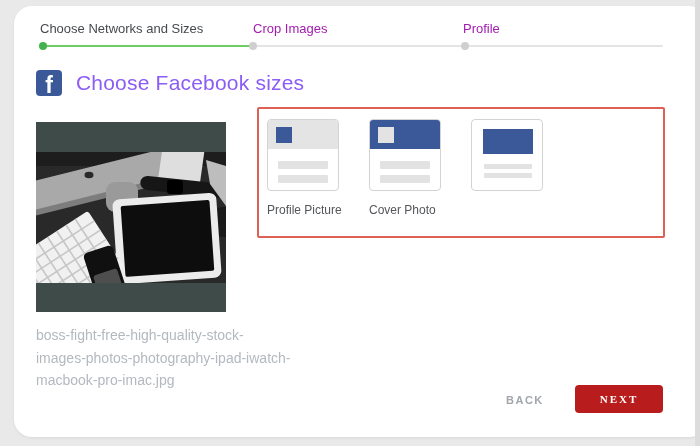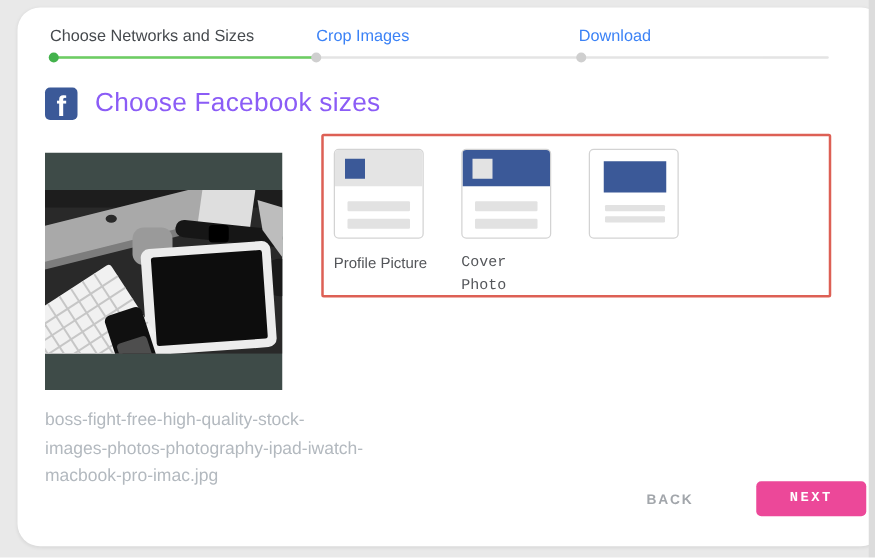--- a/index.html
+++ b/index.html
@@ -10,21 +10,21 @@
     overflow:hidden;
     font-family:"Liberation Sans", sans-serif;
     -webkit-font-smoothing:antialiased;
   }
   .modal {
     position:absolute; left:14px; top:6px; width:693px; height:431px;
     background:#ffffff; border-radius:18px;
     box-shadow:0 1px 3px rgba(0,0,0,0.07);
   }
   
-  .step-label { position:absolute; top:15px; font-size:13px; color:#3b82f6; white-space:nowrap; }
+  .step-label { position:absolute; top:15px; font-size:13px; color:#a21caf; white-space:nowrap; }
   .step-label.active { color:#464a4e; }
   .track { position:absolute; left:29px; top:39px; width:620px; height:2px; background:#e4e4e4; border-radius:1px; }
   .track-fill { position:absolute; left:29px; top:39px; width:210px; height:2px; background:#6cce62; border-radius:1px; }
   .dot { position:absolute; top:36px; width:8px; height:8px; border-radius:50%; }
   .dot.done { background:#43b24c; }
   .dot.todo { background:#cfcfcf; }
   
   .header { position:absolute; left:22px; top:64px; display:flex; align-items:center; }
   .fb-icon {
     width:26px; height:26px; border-radius:4px; background:#3b5998;
@@ -37,61 +37,61 @@
   .filename {
     position:absolute; left:22px; top:318px; width:256px;
     font-size:14px; line-height:1.62; color:#b3b9bf;
   }
   
   .highlight {
     position:absolute; left:243px; top:101px; width:408px; height:131px;
     border:2px solid #dd6055; border-radius:2px;
   }
   .option { position:absolute; top:113px; width:86px; cursor:pointer; }
-  .opt-1 { left:253px; } .opt-2 { left:355px;font-family:Liberation Mono, monospace; } .opt-3 { left:457px; } .opt-4 { left:559px; }
+  .opt-1 { left:253px; } .opt-2 { left:355px; } .opt-3 { left:457px; } .opt-4 { left:559px; }
   .option-card {
     position:relative; width:72px; height:72px; background:#fff;
     border:1px solid #d3d3d3; border-radius:4px; overflow:hidden;
   }
   .option-label { margin-top:10px; width:78px; font-size:12px; line-height:1.5; color:#54565a; }
   .band { position:absolute; left:0; top:0; width:100%; height:29px; }
   .band.gray { background:#e4e4e4; } .band.blue { background:#3b5998; }
   .chip { position:absolute; left:8px; top:7px; width:16px; height:16px; }
   .chip.blue { background:#3b5998; } .chip.gray { background:#e3e3e3; }
   .bar { position:absolute; background:#e2e2e2; border-radius:1px; }
   .bar.b1 { left:10px; top:41px; width:50px; height:8px; }
   .bar.b2 { left:10px; top:55px; width:50px; height:8px; }
   .img-rect { position:absolute; left:11px; top:9px; width:50px; height:25px; background:#3b5998; }
   .tbar1 { left:12px; top:44px; width:48px; height:5px; }
   .tbar2 { left:12px; top:53px; width:48px; height:5px; }
   .img-sq { position:absolute; left:18px; top:10px; width:36px; height:36px; background:#3b5998; }
   .sbar1 { left:18px; top:52px; width:36px; height:5px; }
   .sbar2 { left:18px; top:61px; width:36px; height:5px; }
   
   .back-btn {
-    position:absolute; left:492px; top:388px; width:60px; text-align:center;
+    position:absolute; left:492px; top:388px; width:60px; text-align:left;
     font-size:11px; font-weight:bold; letter-spacing:1.5px; color:#a2a6ab;
     background:none; border:none; cursor:pointer; font-family:inherit;
   }
   .next-btn {
-    position:absolute; left:591px; top:379px; width:88px; height:28px;
-    background:#ec4899; border:none; border-radius:4px;
+    position:absolute; left:561px; top:379px; width:88px; height:28px;
+    background:#b91c1c; border:none; border-radius:4px;
     color:#ffffff; font-size:11px; font-weight:bold; letter-spacing:2px;
-    cursor:pointer; font-family:Liberation Mono, monospace;
+    cursor:pointer; font-family:Liberation Serif, serif;
   }
   .scrollbar { position:absolute; right:0; top:0; width:5px; height:446px; background:#dcdcdc; }
 </style>
 </head>
 <body>
 
 <div class="modal">
 
   <div class="step-label active" style="left:26px">Choose Networks and Sizes</div>
   <div class="step-label" style="left:239px">Crop Images</div>
-  <div class="step-label" style="left:449px">Download</div>
+  <div class="step-label" style="left:449px">Profile</div>
   <div class="track"></div>
   <div class="track-fill"></div>
   <div class="dot done" style="left:25px"></div>
   <div class="dot todo" style="left:235px"></div>
   <div class="dot todo" style="left:447px"></div>
 
   <div class="header">
     <div class="fb-icon">
         <span>f</span>
       </div>

